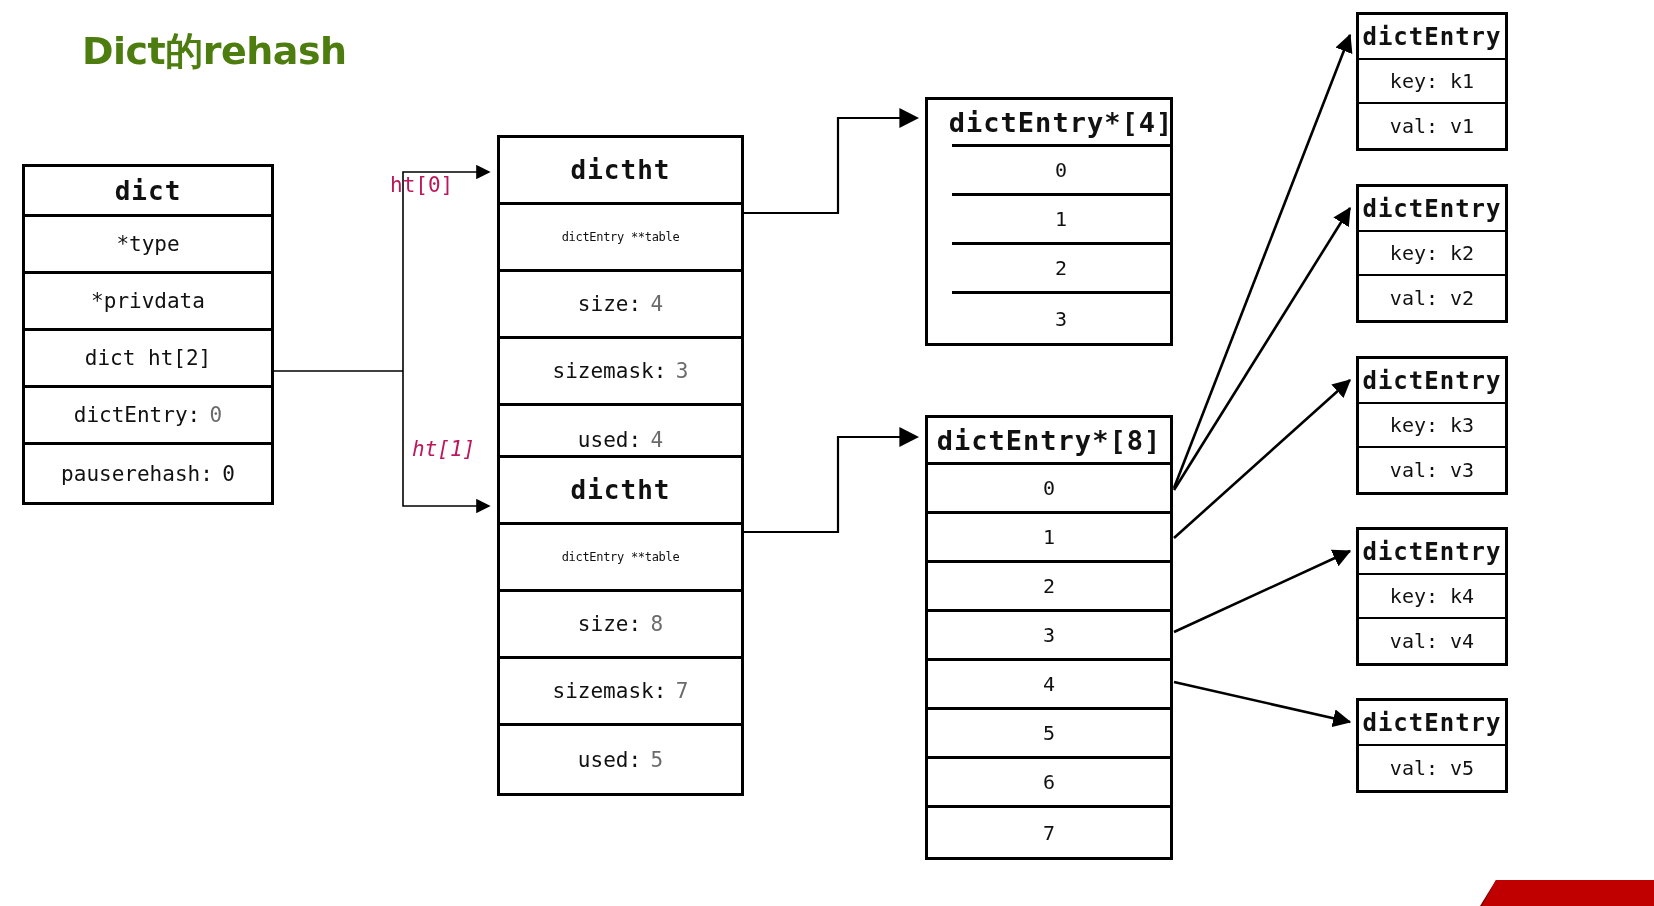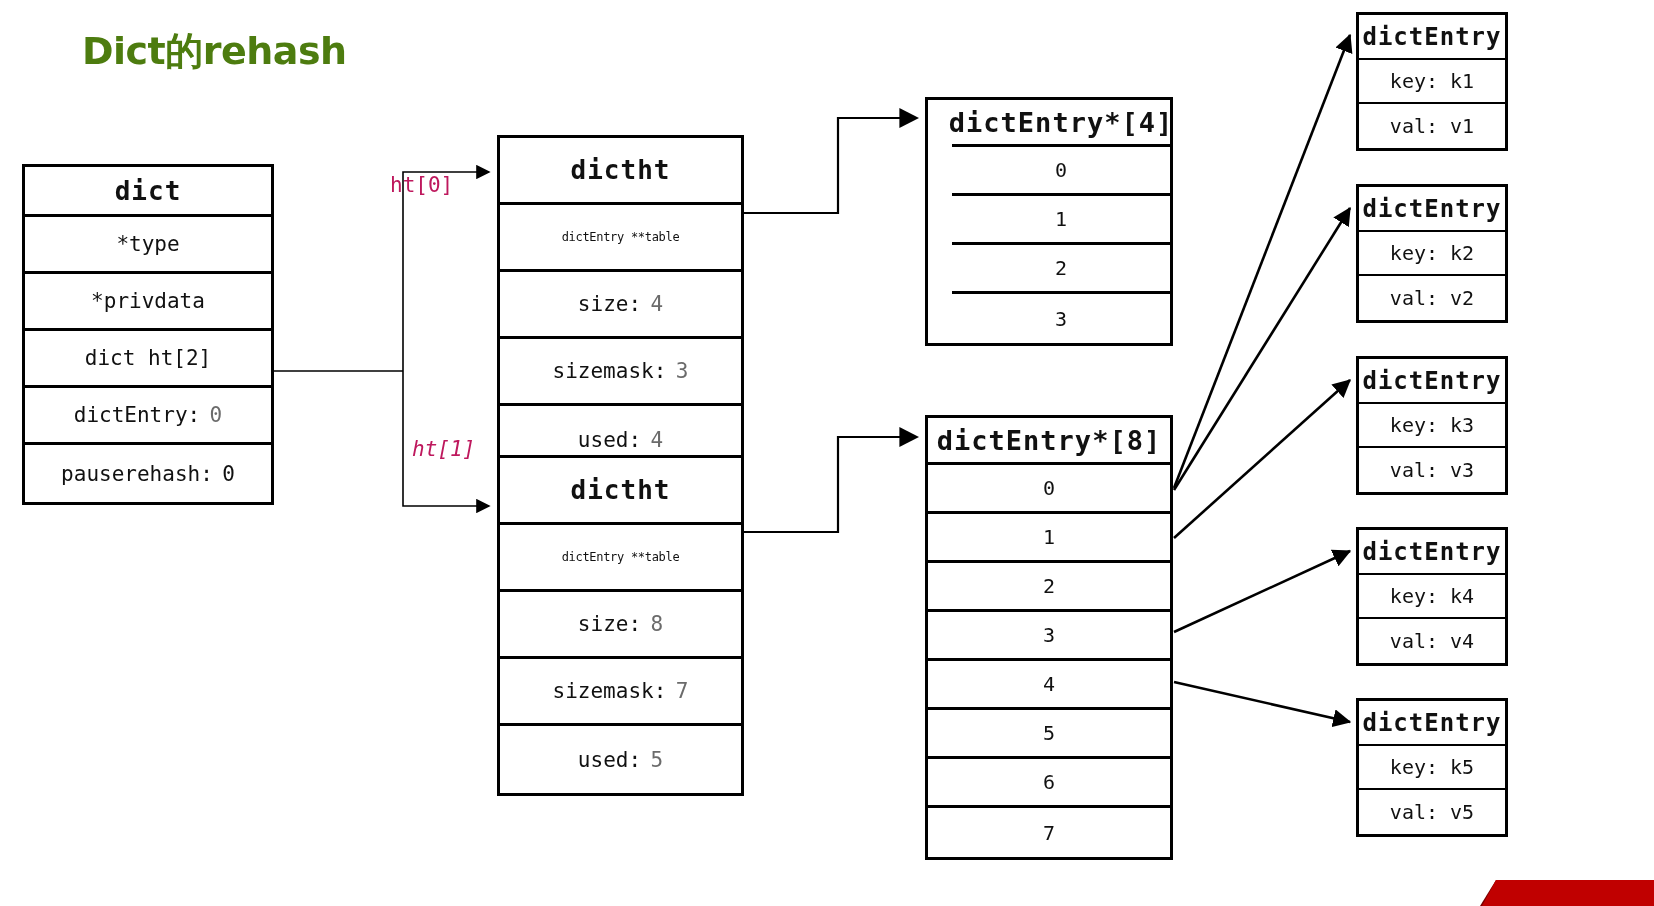--- a/index.html
+++ b/index.html
@@ -253,21 +253,20 @@
   </div>
 
   <div class="box entry-box" id="entry-4">
     <div class="row hdr">dictEntry</div>
     <div class="row">key: k4</div>
     <div class="row">val: v4</div>
   </div>
 
   <div class="box entry-box" id="entry-5">
     <div class="row hdr">dictEntry</div>
-    <div class="row">key: k5</div>
     <div class="row">val: v5</div>
   </div>
 
   <div class="ribbon-fold"></div>
   <div class="ribbon"></div>
   <div class="ribbon-text"></div>
 
 </div>
 
 </body></html>

